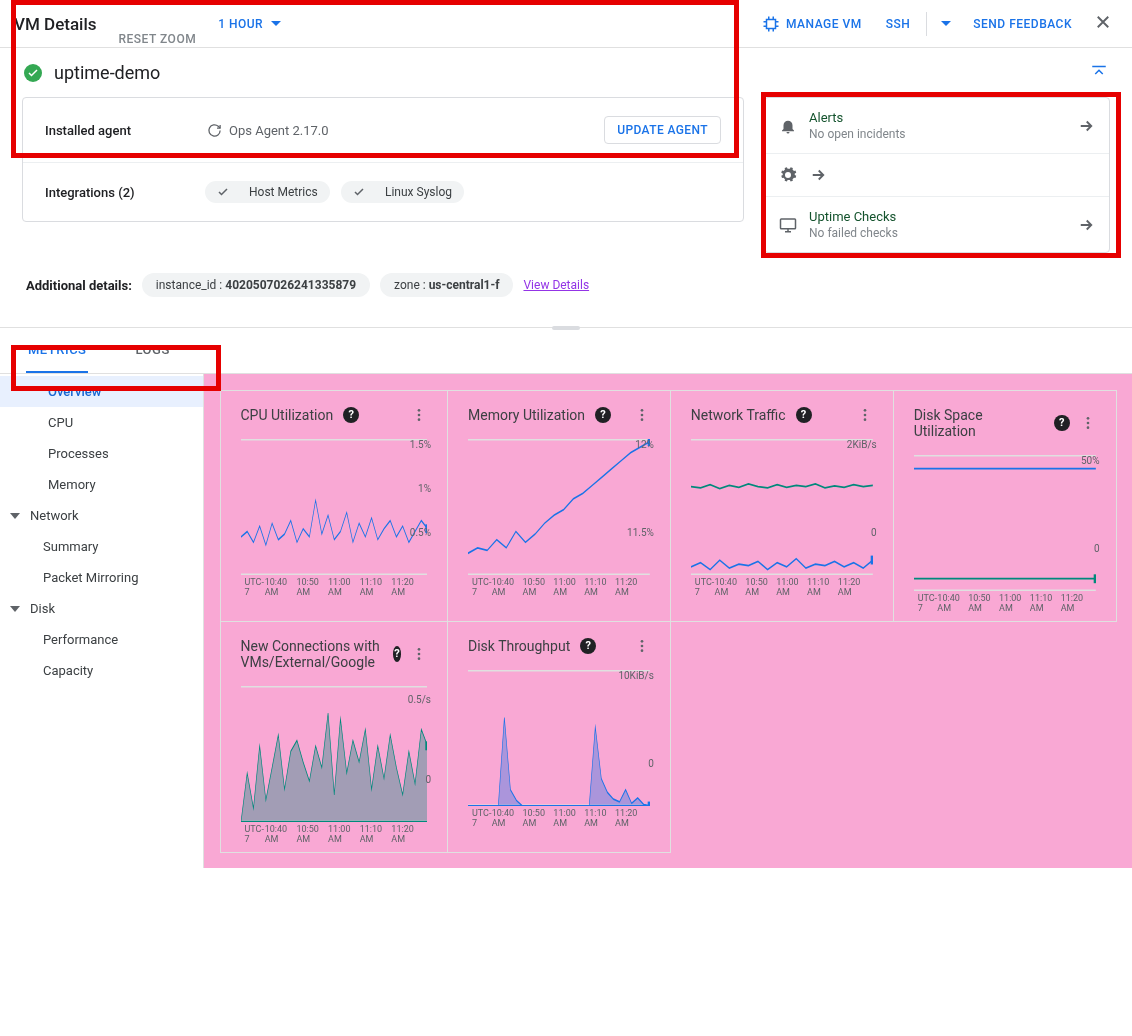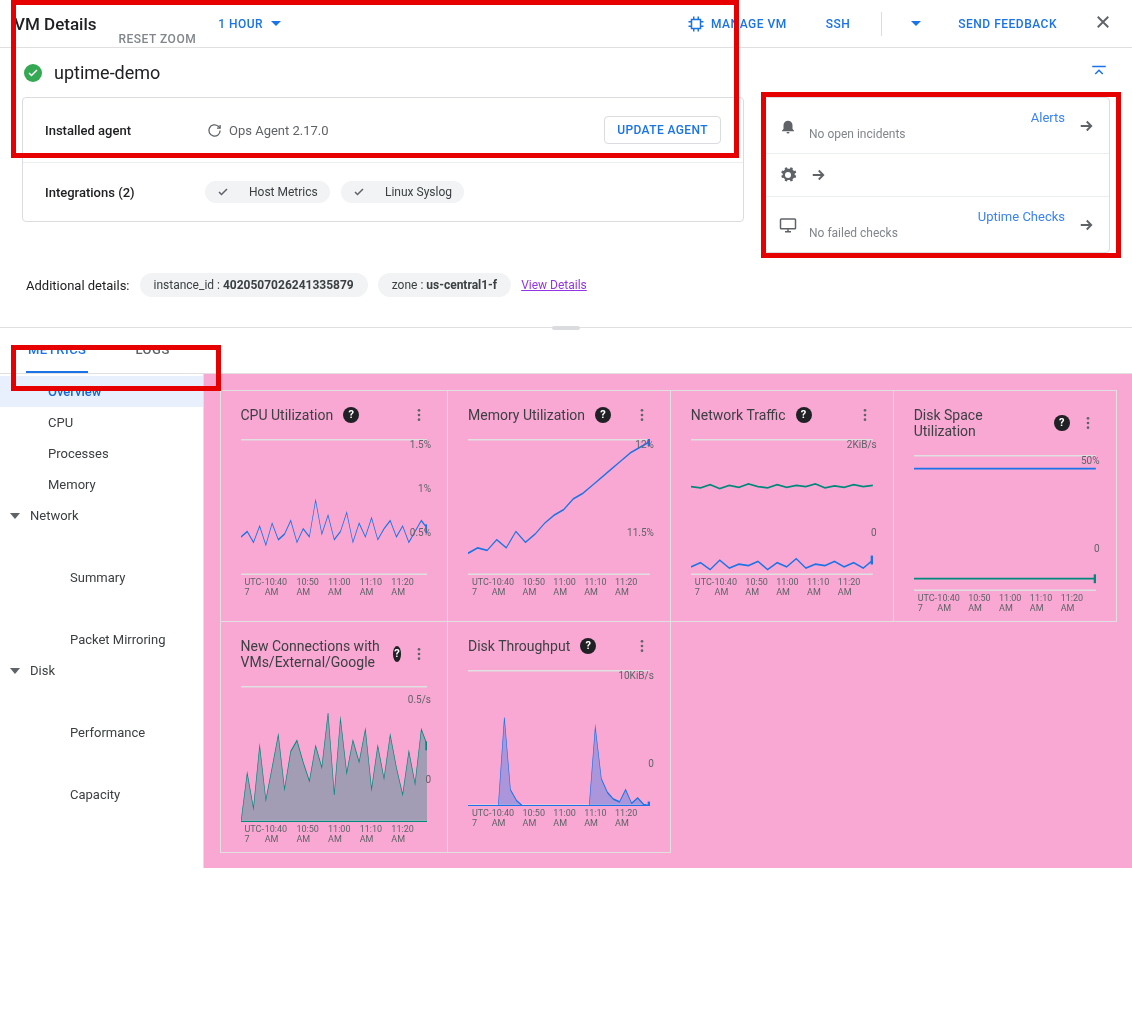--- a/index.html
+++ b/index.html
@@ -6,21 +6,21 @@
   body { background: #fff; color: #202124; font-size: 13px; width: 1132px; }
 
   .highlight-box { position: absolute; border: 5px solid #e60000; pointer-events: none; z-index: 100; }
 
   
   .header { display: flex; align-items: center; justify-content: space-between; padding: 0 14px; height: 48px; border-bottom: 1px solid #e0e0e0; }
   .header-left { display: flex; align-items: center; gap: 22px; }
   .page-title { font-size: 17px; font-weight: 500; color: #202124; }
   .reset-zoom { font-size: 12px; font-weight: 500; color: #80868b; letter-spacing: .5px; cursor: pointer; margin-top: 31px; }
   .time-dd { font-size: 12px; font-weight: 500; color: #1a73e8; letter-spacing: .5px; display: inline-flex; align-items: center; gap: 4px; cursor: pointer; }
-  .header-right { display: flex; align-items: center; gap: 23px; justify-content: space-between; }
+  .header-right { display: flex; align-items: center; gap: 8px; justify-content: space-between; }
   .hdr-link { font-size: 12px; font-weight: 500; color: #1a73e8; letter-spacing: .5px; display: inline-flex; align-items: center; gap: 6px; padding: 6px 8px; cursor: pointer; }
   .hdr-sep { width: 1px; height: 24px; background: #dadce0; }
   .close-btn { color: #5f6368; padding: 6px; cursor: pointer; }
   .icon { width: 18px; height: 18px; display: inline-flex; align-items: center; justify-content: center; }
   svg { display: block; }
 
   
   .instance-row { display: flex; align-items: center; padding: 14px 24px; gap: 12px; }
   .check-ic { width: 18px; height: 18px; border-radius: 50%; background: #34a853; display: flex; align-items: center; justify-content: center; }
   .instance-name { font-size: 18px; color: #202124; }
@@ -35,46 +35,46 @@
   .card-val { display: flex; align-items: center; gap: 6px; color: #5f6368; font-size: 13px; }
   .card-act { margin-left: auto; }
   .pill-btn { border: 1px solid #dadce0; border-radius: 4px; padding: 6px 12px; font-size: 12px; font-weight: 500; color: #1a73e8; letter-spacing: .4px; background: #fff; cursor: pointer; }
   .pill-chip { display: inline-flex; align-items: center; gap: 20px; background: #f1f3f4; border-radius: 14px; padding: 4px 12px; font-size: 12px; color: #3c4043; margin-right: 8px; }
 
   .card-right { flex: 1; border: 1px solid #dadce0; border-radius: 4px; background: #fff; }
   .status-row { display: flex; align-items: center; padding: 12px 14px; gap: 12px; border-bottom: 1px solid #eceff1; cursor: pointer; }
   .status-row:last-child { border-bottom: none; }
   .status-ic { color: #5f6368; width: 18px; }
   .status-body { flex: 1; }
-  .status-title { font-size: 13px; font-weight: 400; color: #3b82f6; text-align: right; }
+  .status-title { font-size: 13px; font-weight: 400; color: #14532d; }
   .status-sub { font-size: 12px; color: #80868b; margin-top: 2px; }
   .status-arrow { color: #5f6368; }
 
   
   .additional { display: flex; align-items: center; gap: 10px; padding: 10px 26px 20px; font-size: 13px; }
-  .additional-label { font-weight: 400; text-align: center; }
+  .additional-label { font-weight: 700; text-align: center; }
   .chip { background: #f1f3f4; border-radius: 14px; padding: 5px 14px; font-size: 12px; color: #3c4043; }
   .chip b { font-weight: 700; }
   .view-details { color: #9334e6; font-size: 12px; text-decoration: underline; cursor: pointer; }
 
   .divider-line { border-top: 1px solid #e0e0e0; margin-top: 10px; position: relative; }
   .drag-handle { width: 28px; height: 4px; background: #dadce0; border-radius: 2px; position: absolute; top: -2px; left: 50%; transform: translateX(-50%); }
 
   
   .tabs { display: flex; gap: 45px; padding: 0 26px; border-bottom: 1px solid #e0e0e0; }
   .tab { padding: 14px 2px; font-size: 13px; font-weight: 500; color: #5f6368; letter-spacing: .5px; cursor: pointer; border-bottom: 2px solid transparent; }
   .tab.active { color: #1a73e8; border-bottom-color: #1a73e8; }
 
   
   .lower { display: flex; }
   .sidebar { width: 204px; border-right: 1px solid #e0e0e0; padding: 2px 0; }
   .side-item { display: flex; align-items: center; padding: 8px 14px 8px 48px; font-size: 13px; color: #3c4043; cursor: pointer; }
   .side-item.active { background: #e8f0fe; color: #1967d2; font-weight: 500; }
   .side-item.group { padding-left: 30px; }
-  .side-item.sub { padding-left: 70px; margin-top: 31px; }
+  .side-item.sub { padding-left: 43px; }
   .side-caret { position: relative; }
   .side-caret::before { content: ''; position: absolute; left: 10px; top: 50%; width: 0; height: 0; border-left: 5px solid transparent; border-right: 5px solid transparent; border-top: 6px solid #5f6368; transform: translateY(-50%); }
 
   .charts { flex: 1; padding: 16px; display: grid; grid-template-columns: 1fr 1fr 1fr 1fr; gap: 0; background: #f9a8d4; }
   .chart-card { border: 1px solid #e0e0e0; padding: 16px 20px 8px; margin: -0.5px; }
   .chart-head { display: flex; align-items: center; gap: 10px; margin-bottom: 16px; }
   .chart-title { font-size: 14px; font-weight: 400; color: #3c4043; }
   .help-ic { width: 16px; height: 16px; border-radius: 50%; background: #202124; color: #fff; font-size: 11px; font-weight: 700; display: flex; align-items: center; justify-content: center; }
   .chart-menu { margin-left: auto; color: #5f6368; cursor: pointer; }
   .plot { height: 136px; position: relative; }

